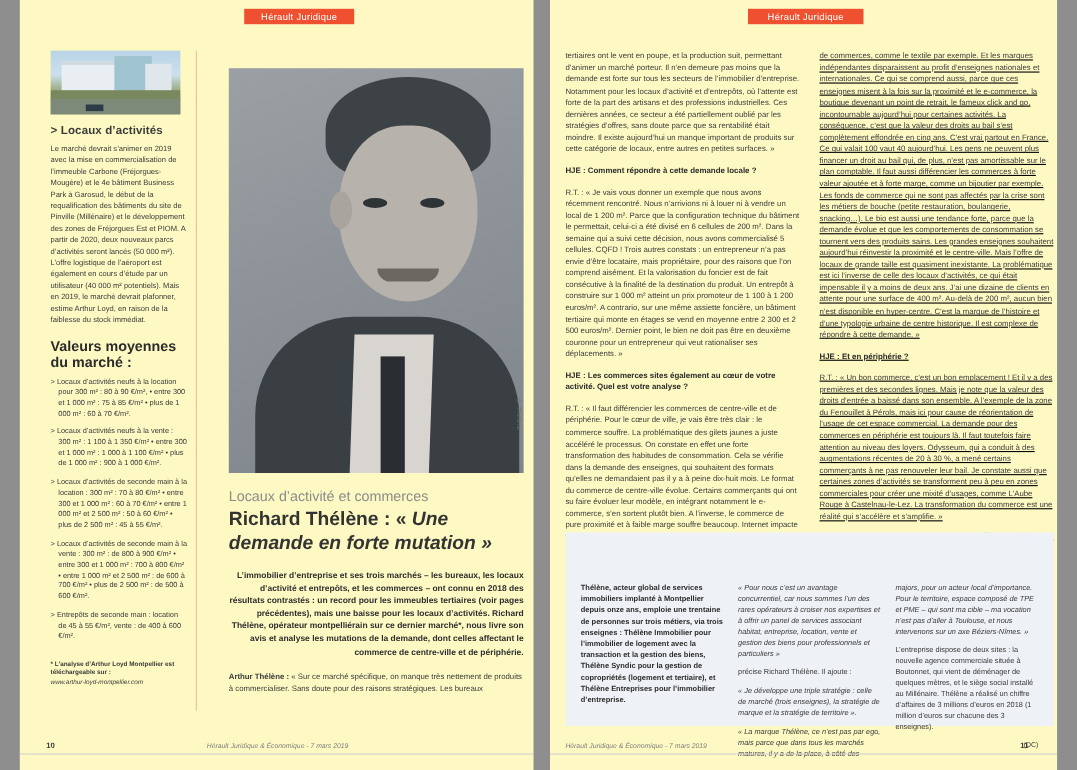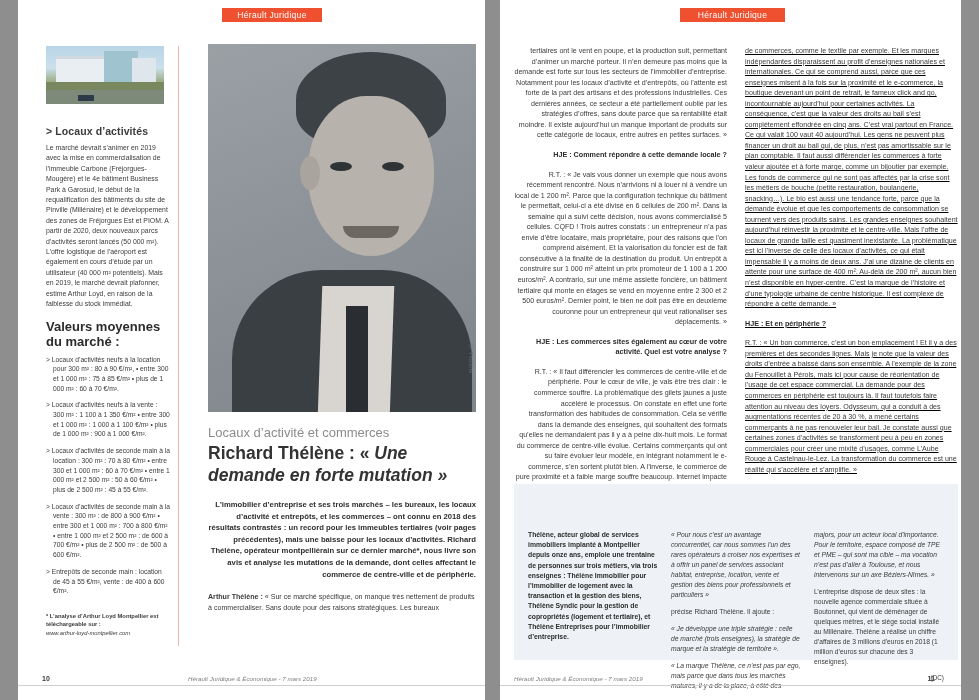--- a/index.html
+++ b/index.html
@@ -1,20 +1,20 @@
 <!DOCTYPE html>
 <html><head>
 <meta charset="utf-8">
 <style>
   html,body{margin:0;padding:0;background:#8e8e8e;}
   body{font-family:"Liberation Sans",sans-serif;}
   #spread{
     position:relative;width:979px;height:700px;background:#8e8e8e;overflow:hidden;
   }
-  .page{position:absolute;top:0;bottom:0;background:#ffffff;}
+  .page{position:absolute;top:0;bottom:0;background:#fef9c3;}
   #page-left{left:18px;width:467px;}
   #page-right{left:500px;width:461px;}
 
   
   .runhead{
     position:absolute;top:8px;height:14px;line-height:14px;
     background:#ef5130;color:#ffffff;font-size:8.5px;letter-spacing:.3px;
     text-align:center;font-family:"Liberation Sans",sans-serif;
   }
   #runhead-left{left:204px;width:100px;}
@@ -32,31 +32,31 @@
     background:linear-gradient(#b9d4e6 0%,#cbe0ec 38%,#9fb08c 60%,#7a8a6e 100%);
   }
   .bldg-photo .b1{position:absolute;left:10px;top:10px;width:52px;height:26px;background:#e9eef2;border-top:3px solid #cfd8de;}
   .bldg-photo .b2{position:absolute;left:58px;top:5px;width:34px;height:32px;background:#9fc3cf;}
   .bldg-photo .b3{position:absolute;left:86px;top:12px;width:24px;height:25px;background:#dfe7ec;}
   .bldg-photo .road{position:absolute;left:0;bottom:0;width:100%;height:14px;background:#7d8a79;}
   .bldg-photo .bus{position:absolute;left:32px;bottom:3px;width:16px;height:6px;background:#2d3a48;}
   .bldg-photo .trees{position:absolute;left:0;bottom:12px;width:100%;height:10px;background:#79885f;}
 
   h3.sub-head{
-    font-size:10.5px;font-weight:bold;color:#3b3b3b;margin:21px 0 6px 0;
+    font-size:10.5px;font-weight:bold;color:#3b3b3b;margin:9px 0 6px 0;
     letter-spacing:.1px;
   }
   .sidebar-p{font-size:6.9px;line-height:10.4px;color:#3a3a3a;margin:0 0 9px 0;text-align:left;}
   .values-title{font-size:13px;font-weight:bold;color:#2b2b2b;margin:0 0 6px 0;}
   .bullet{font-size:6.7px;line-height:9.7px;color:#3a3a3a;margin:0 0 7px 0;padding-left:7px;text-indent:-7px;}
   .footnote{font-size:5.8px;line-height:8.4px;color:#3a3a3a;margin:16px 0 0 0;font-weight:bold;}
   .footnote .url{font-style:italic;font-weight:normal;}
 
   
-  #col-main{left:190px;top:44px;width:268px;}
+  #col-main{left:190px;top:62px;width:268px;}
   .portrait{
     position:relative;width:268px;height:368px;overflow:hidden;
     background:linear-gradient(160deg,#9aa0a4 0%,#8d9398 45%,#7f868b 100%);
   }
   .portrait .hair{position:absolute;left:88px;top:8px;width:150px;height:95px;border-radius:56% 56% 40% 40%;background:#3d4246;}
   .portrait .face{position:absolute;left:100px;top:52px;width:126px;height:160px;border-radius:48% 48% 52% 52%;background:#b7b2ab;}
   .portrait .ear{position:absolute;left:92px;top:112px;width:20px;height:34px;border-radius:50%;background:#a9a49d;}
   .portrait .eyeL{position:absolute;left:122px;top:118px;width:22px;height:9px;border-radius:50%;background:#2e3336;}
   .portrait .eyeR{position:absolute;left:174px;top:118px;width:22px;height:9px;border-radius:50%;background:#2e3336;}
   .portrait .mouth{position:absolute;left:135px;top:182px;width:56px;height:12px;border-radius:0 0 40px 40px;background:#6d6761;}
@@ -70,21 +70,21 @@
   .kicker{font-size:13px;color:#8b8b8b;margin:13px 0 2px 0;font-weight:normal;}
   h1.headline{font-size:17.5px;line-height:22px;font-weight:bold;color:#333;margin:0 0 13px 0;}
   h1.headline .ital{font-style:italic;}
   .standfirst{font-size:7.7px;line-height:11.6px;font-weight:bold;color:#2e2e2e;margin:0 0 12px 0;text-align:right;}
   .q{font-size:7.3px;line-height:10.6px;font-weight:bold;color:#2b2b2b;margin:0 0 8px 0;}
   .a{font-size:7.1px;line-height:10.6px;color:#3a3a3a;margin:0 0 8px 0;}
   .a b,.q b{font-weight:bold;}
 
   
   .rcol{position:absolute;top:46px;width:213px;}
-  #rcol-1{left:514px;text-align:right;}
+  #rcol-1{left:514px;}
   #rcol-2{left:745px;}
   .rp{font-size:7.1px;line-height:10.55px;color:#3a3a3a;margin:0 0 9px 0;}
   .rq{font-size:7.2px;line-height:10.6px;font-weight:bold;color:#2b2b2b;margin:0 0 9px 0;}
   .byline{font-size:6.6px;color:#4a4a4a;text-align:right;margin:6px 0 0 0;}
 
   
   #sidebox{
     position:absolute;left:514px;top:484px;width:444px;height:176px;
     background:#eef1f5;
   }

